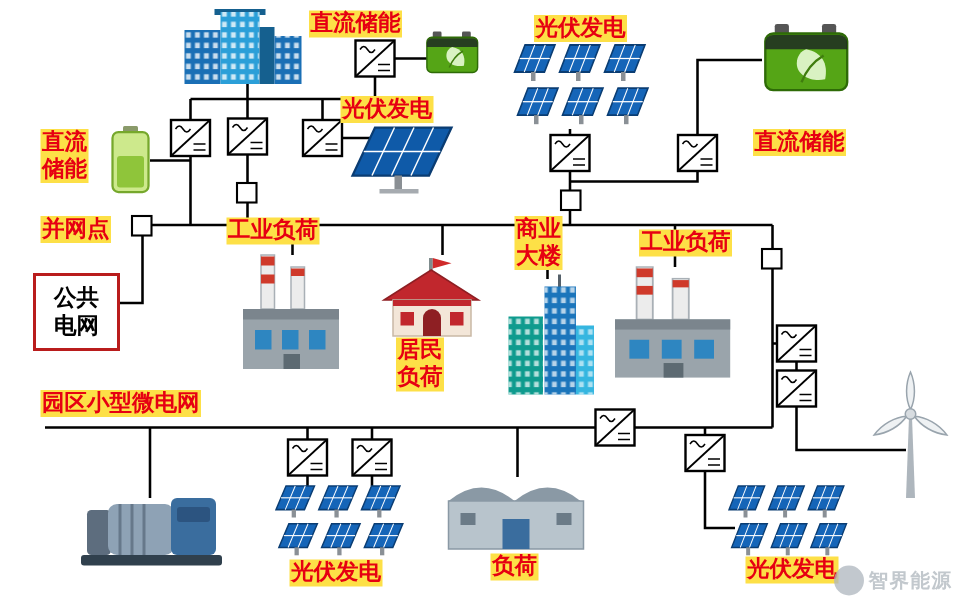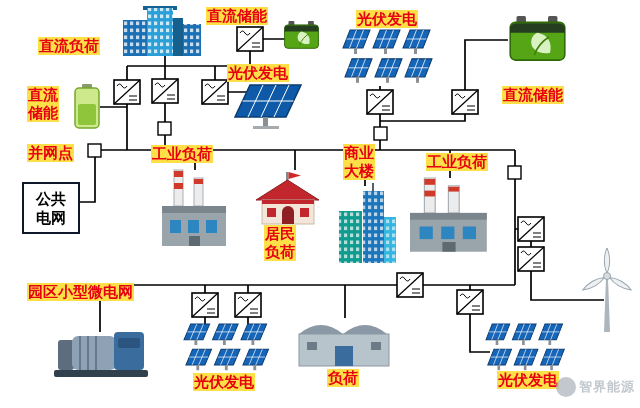--- a/index.html
+++ b/index.html
@@ -2,21 +2,21 @@
 <html><head>
 <meta charset="utf-8">
 <style>
   html,body{margin:0;padding:0;background:#fff;}
   .stage{position:relative;width:640px;height:408px;background:#fff;overflow:hidden;
          font-family:"Liberation Sans","DejaVu Sans",sans-serif;}
   .stage svg{position:absolute;left:0;top:0;}
   .lbl{position:absolute;font-size:15px;font-weight:bold;color:#e60012;
        white-space:pre-line;line-height:18px;background:#fde047;padding:0 1px;}
   .gridbox{position:absolute;left:22px;top:182px;width:54px;height:48px;
-           border:2px solid #0f172a;background:#fff;display:flex;align-items:center;
+           border:2px solid #b91c1c;background:#fff;display:flex;align-items:center;
            justify-content:center;text-align:center;font-size:15px;font-weight:bold;
            color:#000;white-space:pre-line;line-height:19px;}
   .watermark{position:absolute;left:556px;top:377px;display:flex;align-items:center;gap:3px;}
   .wm-circle{width:20px;height:20px;border-radius:50%;background:#aeb6bd;opacity:.75;
              display:inline-block;}
   .wm-text{color:#c2c8cd;font-weight:bold;font-size:13px;letter-spacing:1px;}
 </style>
 </head>
 <body>
 
@@ -218,35 +218,34 @@
     <use href="#house" x="255" y="170"></use>
     <use href="#towers" x="337" y="183"></use>
     <use href="#factory" transform="translate(410,178) scale(1.2,0.97)"></use>
     <use href="#wind" x="576" y="250"></use>
     <use href="#turbine" x="54" y="328"></use>
     <use href="#warehouse" x="297" y="314"></use>
     <use href="#sarray" transform="translate(184,324) scale(0.95,1.05)"></use>
     <use href="#sarray" transform="translate(486,324) scale(0.88,1.05)"></use>
   </svg>
 
-  <div class="lbl" style="left:38px;top:37px">直流负荷</div>
   <div class="lbl" style="left:206px;top:7px">直流储能</div>
   <div class="lbl" style="left:227px;top:64px">光伏发电</div>
   <div class="lbl" style="left:356px;top:10px">光伏发电</div>
   <div class="lbl" style="left:502px;top:86px">直流储能</div>
   <div class="lbl" style="left:27px;top:86px">直流
 储能</div>
   <div class="lbl" style="left:27px;top:144px">并网点</div>
   <div class="lbl" style="left:151px;top:145px">工业负荷</div>
   <div class="lbl" style="left:264px;top:225px">居民
 负荷</div>
   <div class="lbl" style="left:343px;top:144px">商业
 大楼</div>
   <div class="lbl" style="left:426px;top:153px">工业负荷</div>
-  <div class="lbl" style="left:27px;top:283px">园区小型微电网</div>
+  <div class="lbl" style="left:27px;top:260px">园区小型微电网</div>
   <div class="lbl" style="left:193px;top:373px">光伏发电</div>
   <div class="lbl" style="left:327px;top:369px">负荷</div>
   <div class="lbl" style="left:497px;top:371px">光伏发电</div>
 
   <div class="gridbox">
     <span>公共
 电网</span>
   </div>
 
   <div class="watermark">

